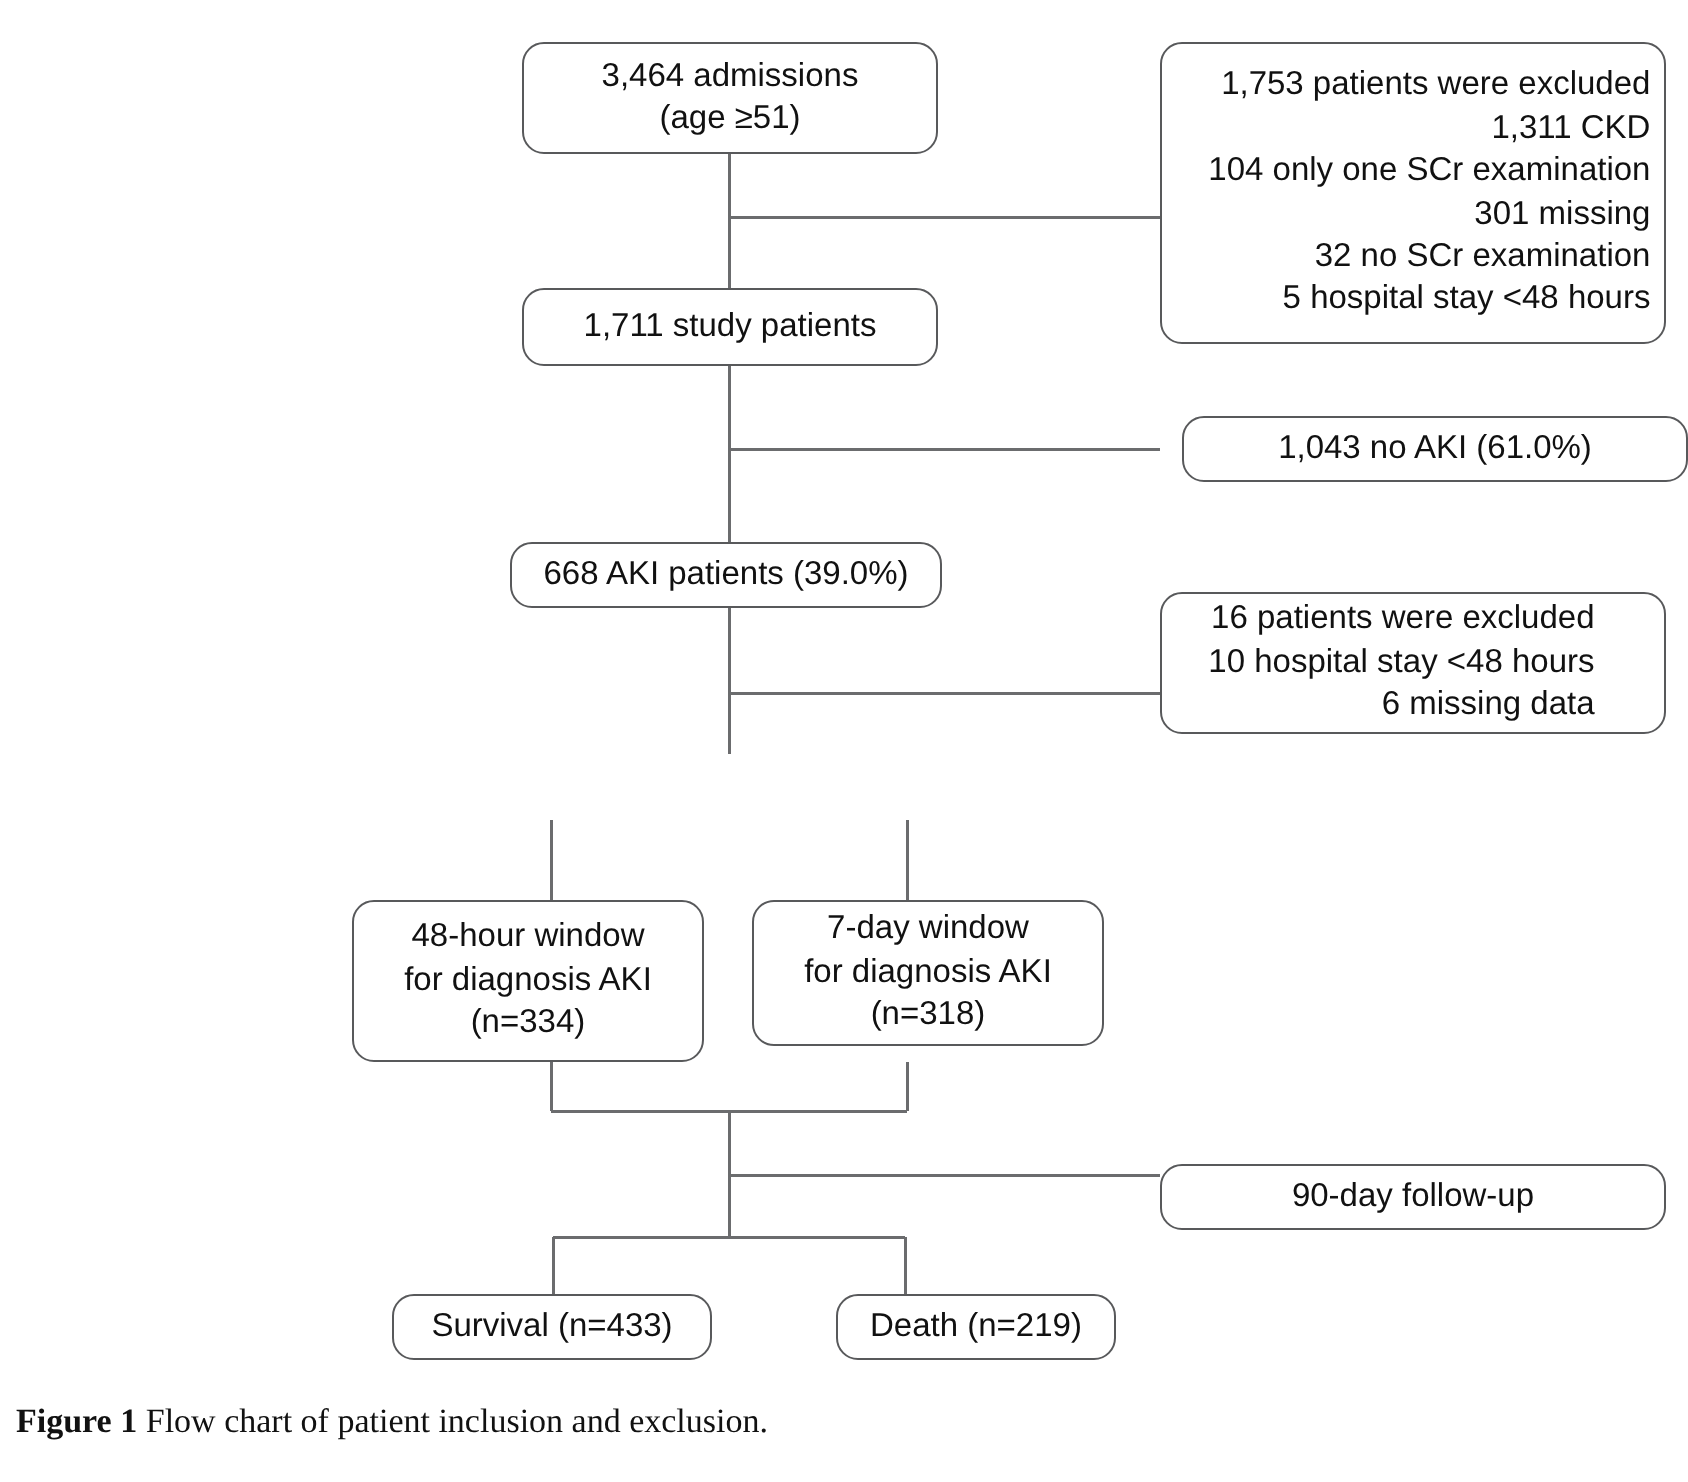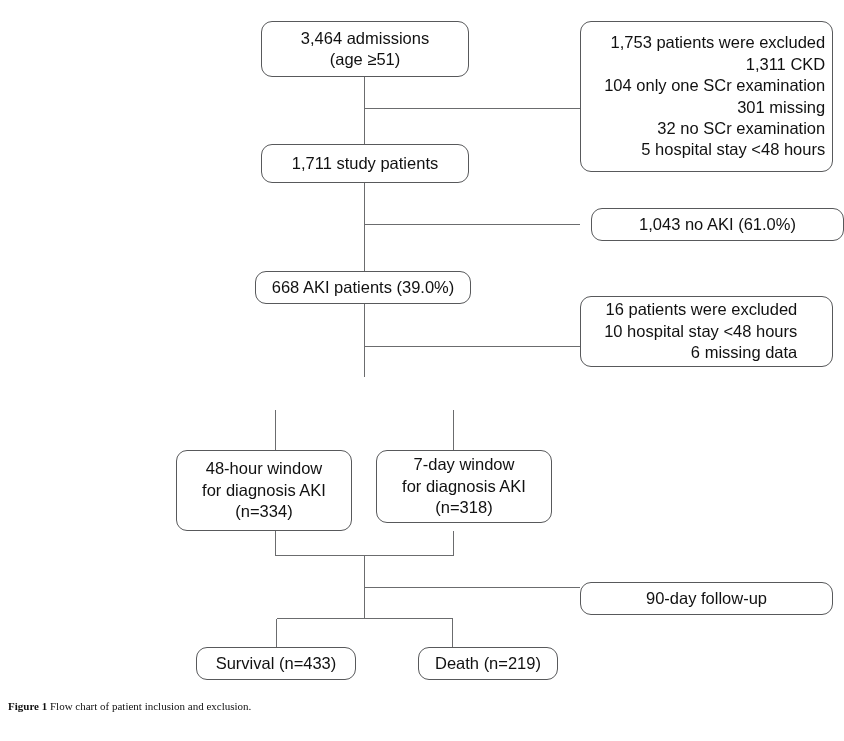--- a/index.html
+++ b/index.html
@@ -60,21 +60,21 @@
     white-space: pre;
   }
 
   
   #caption {
     position: absolute;
     left: 8px;
     top: 698px;
     width: 828px;
     font-family: "Liberation Serif", serif;
-    font-size: 11px;
+    font-size: 17px;
     line-height: 1.48;
     color: #111111;
   }
   #caption .lbl {
     font-weight: bold;
   }
   .cap-line {
     white-space: normal;
   }
 </style>

